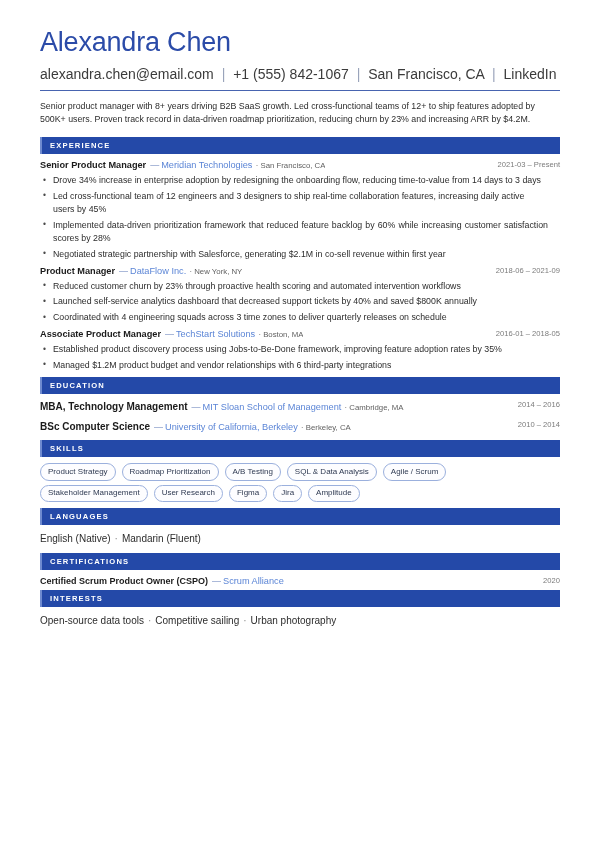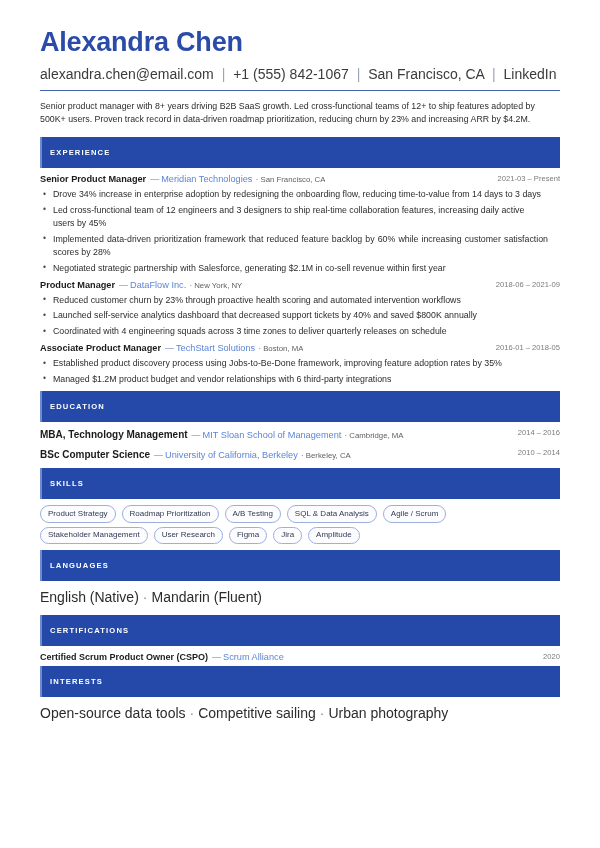--- a/index.html
+++ b/index.html
@@ -19,21 +19,21 @@
     height: 848px;
     background: #ffffff;
     box-sizing: border-box;
     padding: 28px 40px 0 40px;
     overflow: hidden;
   }
 
   
   .name {
     font-size: 27px;
-    font-weight: 700;
+    font-weight: 400;
     color: #2b4ba8;
     letter-spacing: -0.2px;
     line-height: 1.05;
     margin: 0 0 9px 0;
   }
   .contact-line {
     font-size: 14px;
     color: #3b3b3b;
     line-height: 1.3;
     padding-bottom: 6px;
@@ -57,21 +57,21 @@
     text-align: left;
     margin-bottom: 11px;
   }
 
   
   .section {
     margin-bottom: 2px;
   }
   .section-bar {
     background: #2449a8;
-    height: 31px;
+    height: 17px;
     display: flex;
     align-items: center;
     margin-bottom: 6px;
     box-shadow: inset 2px 0 0 0 #6f8bd0;
   }
   .section-bar .section-title {
     color: #ffffff;
     font-size: 7.6px;
     font-weight: 700;
     letter-spacing: 1.15px;
@@ -164,21 +164,21 @@
     background: #fdfdff;
     color: #2f3a52;
     font-size: 8px;
     line-height: 1;
     padding: 3.5px 7px 4px 7px;
     white-space: nowrap;
   }
 
   
   .plain-line {
-    font-size: 14px;
+    font-size: 10px;
     color: #2c2c2c;
     line-height: 1.5;
     margin-bottom: 7px;
   }
   .plain-line .mid-dot { color: #8a8a8a; padding: 0 4px; }
 
   
   .cert-entry { }
   .cert-name { font-weight: 700; color: #1b1b1b; font-size: 9px; }
 </style>

